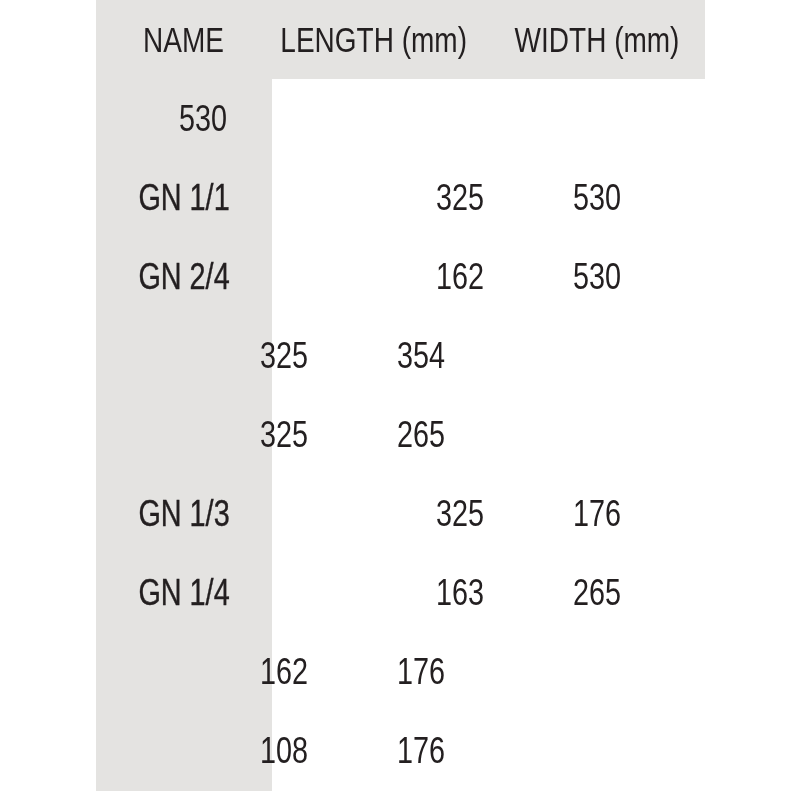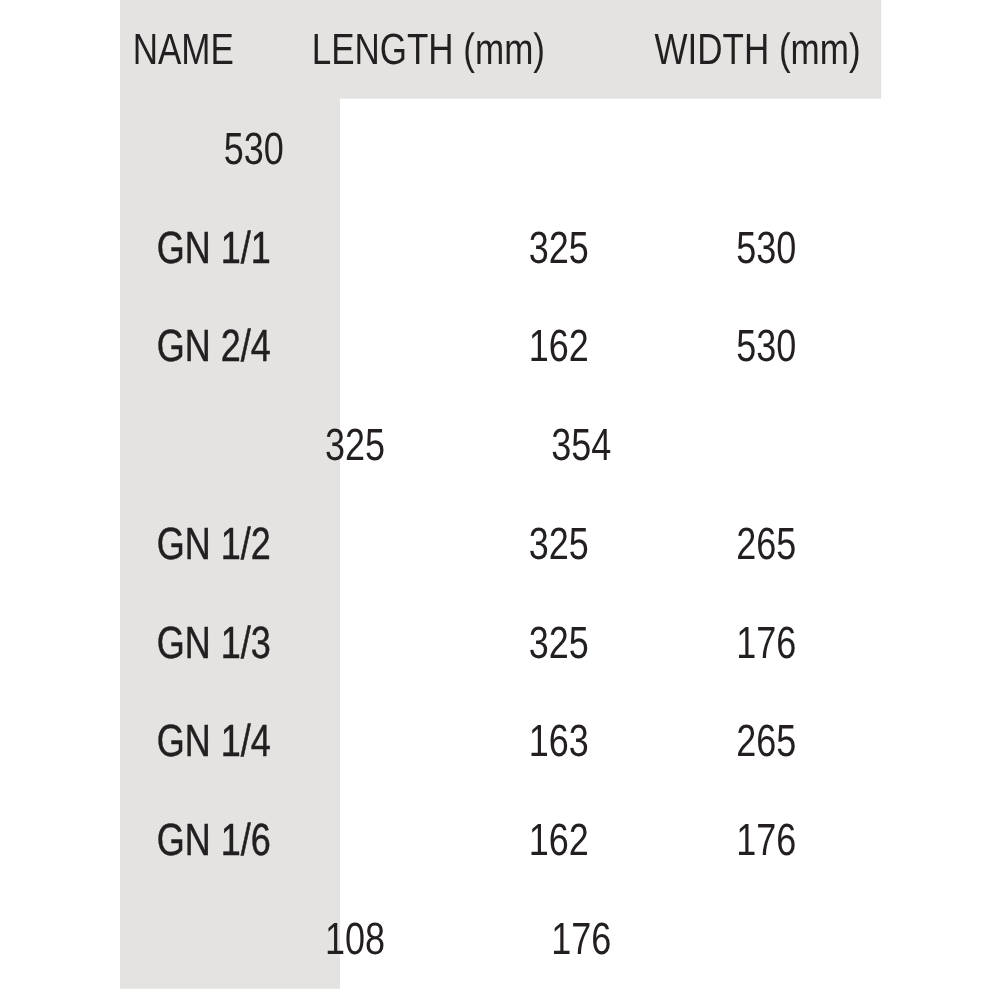--- a/index.html
+++ b/index.html
@@ -45,21 +45,20 @@
   .rows {
     position: absolute;
     left: 0;
     top: 0;
     width: 609px;
   }
   .row {
     display: flex;
     height: 79px;
     align-items: center;
-    gap: 44px;
   }
   .cell {
     display: flex;
     align-items: center;
     justify-content: center;
     height: 100%;
     color: #231f20;
   }
   .cell.name   { width: 176px; }
   .cell.length { width: 218px; justify-content: flex-end; }
@@ -136,23 +135,20 @@
       <div class="row data">
         <div class="cell length">
             <span>325</span>
           </div>
         <div class="cell width">
             <span>354</span>
           </div>
       </div>
 
       <div class="row data">
-        <div class="cell name">
-            <span>GN 1/2</span>
-          </div>
         <div class="cell length">
             <span>325</span>
           </div>
         <div class="cell width">
             <span>265</span>
           </div>
       </div>
 
       <div class="row data">
         <div class="cell name">
@@ -172,23 +168,20 @@
           </div>
         <div class="cell length">
             <span>163</span>
           </div>
         <div class="cell width">
             <span>265</span>
           </div>
       </div>
 
       <div class="row data">
-        <div class="cell name">
-            <span>GN 1/6</span>
-          </div>
         <div class="cell length">
             <span>162</span>
           </div>
         <div class="cell width">
             <span>176</span>
           </div>
       </div>
 
       <div class="row data">
         <div class="cell length">

